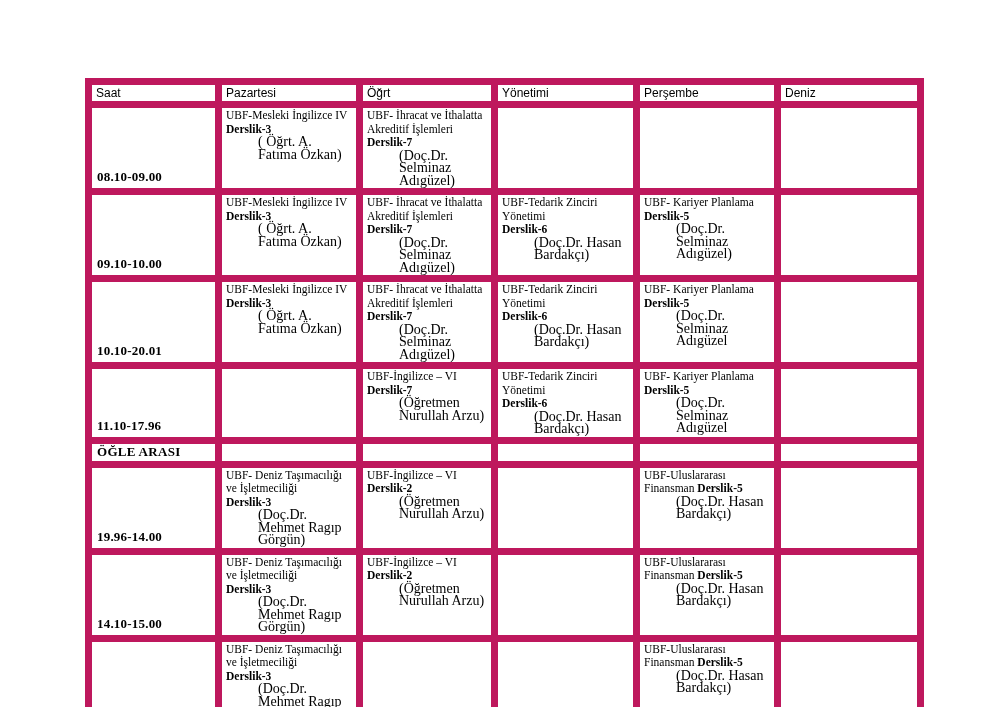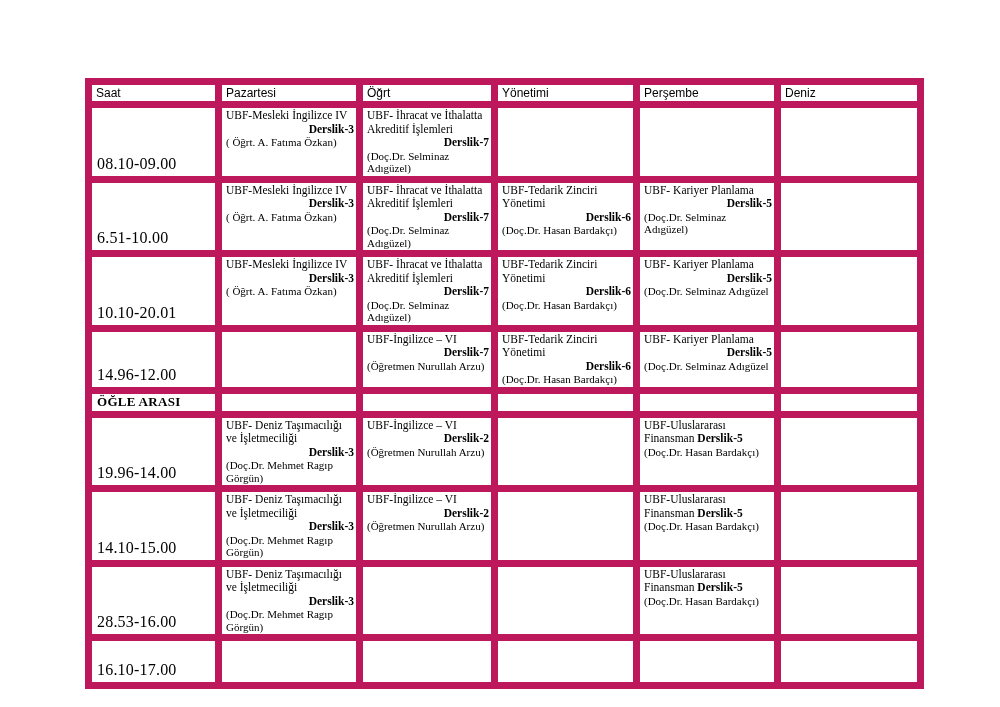--- a/index.html
+++ b/index.html
@@ -21,38 +21,38 @@
     overflow:hidden;
     box-sizing:border-box;
   }
   .schedule th {
     font-family:"Liberation Sans", sans-serif;
     font-size:12px; font-weight:normal; text-align:left;
     padding:1px 2px 1px 4px;
   }
   td.time-cell {
     vertical-align:bottom;
-    font-weight:normal; font-size:16px;
+    font-weight:bold; font-size:13px;
     padding:0 2px 3px 5px;
     letter-spacing:0.2px;
   }
   td.break-cell {
     vertical-align:middle;
     font-weight:bold; font-size:13px;
     padding:0 2px 1px 5px;
     letter-spacing:0.3px;
   }
   td.day-cell {
     padding:1px 2px 1px 4px;
     font-size:11.5px; line-height:13.5px;
   }
   .course { white-space:pre-line; }
-  .room   { font-weight:bold;text-align:right; }
+  .room   { font-weight:bold; }
   .teacher {
-    font-size:11px; line-height:12.5px; white-space:pre-line;
+    font-size:14px; line-height:12.5px; white-space:pre-line;margin-left:32px;
   }
 </style>
 </head>
 <body>
 
 <div class="sheet">
   <table class="schedule">
     <colgroup>
         <col style="width: 130px;">
         <col style="width: 141px;">
@@ -84,21 +84,21 @@
 Akreditif İşlemleri</div>
             <div class="room">Derslik-7</div>
             <div class="teacher">(Doç.Dr. Selminaz
 Adıgüzel)</div>
           </td>
           <td class="day-cell"></td>
           <td class="day-cell"></td>
           <td class="day-cell"></td>
         </tr>
         <tr style="height: 65px;">
-          <td class="time-cell">6.51-10.00</td>
+          <td class="time-cell">09.10-10.00</td>
           <td class="day-cell">
             <div class="course">UBF-Mesleki İngilizce IV</div>
             <div class="room">Derslik-3</div>
             <div class="teacher">( Öğrt. A. Fatıma Özkan)</div>
           </td>
           <td class="day-cell">
             <div class="course">UBF- İhracat ve İthalatta
 Akreditif İşlemleri</div>
             <div class="room">Derslik-7</div>
             <div class="teacher">(Doç.Dr. Selminaz
@@ -138,21 +138,21 @@
             <div class="teacher">(Doç.Dr. Hasan Bardakçı)</div>
           </td>
           <td class="day-cell">
             <div class="course">UBF- Kariyer Planlama</div>
             <div class="room">Derslik-5</div>
             <div class="teacher">(Doç.Dr. Selminaz Adıgüzel</div>
           </td>
           <td class="day-cell"></td>
         </tr>
         <tr style="height: 54px;">
-          <td class="time-cell">14.96-12.00</td>
+          <td class="time-cell">11.10-17.96</td>
           <td class="day-cell"></td>
           <td class="day-cell">
             <div class="course">UBF-İngilizce – VI</div>
             <div class="room">Derslik-7</div>
             <div class="teacher">(Öğretmen Nurullah Arzu)</div>
           </td>
           <td class="day-cell">
             <div class="course">UBF-Tedarik Zinciri
 Yönetimi</div>
             <div class="room">Derslik-6</div>

